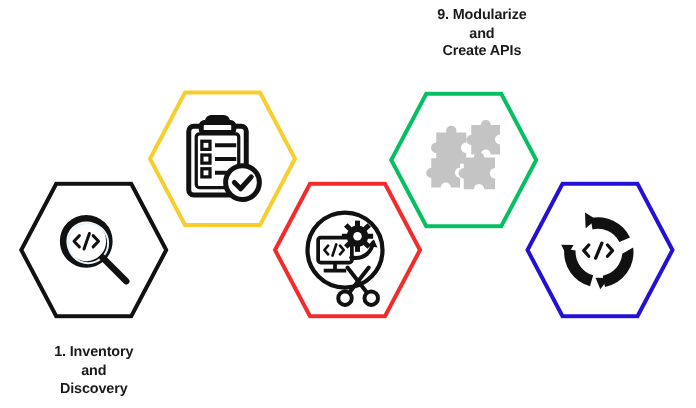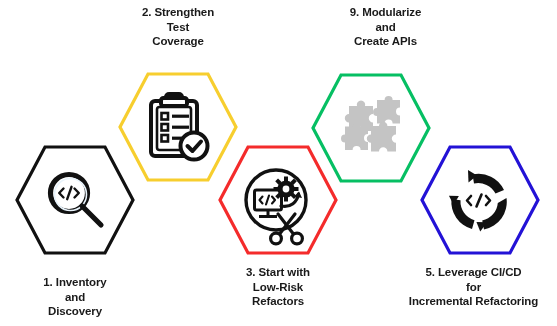--- a/index.html
+++ b/index.html
@@ -114,23 +114,20 @@
       <rect x="19.5" y="36" width="6.5" height="6.5" fill="none" stroke="#111111" stroke-width="2.6"></rect>
       <rect x="19.5" y="47" width="6.5" height="6.5" fill="none" stroke="#111111" stroke-width="2.6"></rect>
       <rect x="30" y="26.6" width="17" height="3.2" fill="#111111"></rect>
       <rect x="30" y="37.6" width="17" height="3.2" fill="#111111"></rect>
       <rect x="30" y="48.6" width="12" height="3.2" fill="#111111"></rect>
 
       <circle cx="52" cy="58" r="13.5" fill="#ffffff" stroke="#111111" stroke-width="4"></circle>
       <path d="M45.5 58 L50.5 63 L59 53.5" fill="none" stroke="#111111" stroke-width="4" stroke-linecap="round" stroke-linejoin="round"></path>
     </svg>
   </div>
-  <div class="caption" id="cap-2">2. Strengthen
-Test
-Coverage</div>
 
   <div class="hexwrap" id="hex-3">
     <svg viewBox="0 0 120 110" aria-hidden="true">
       <polygon points="30,2 90,2 118,55 90,108 30,108 2,55" fill="none" stroke="#F42B2B" stroke-width="3.2" stroke-linejoin="miter"></polygon>
     </svg>
   </div>
   <div class="iconbox" id="icon-3">
     <svg viewBox="0 0 74 80" width="74" height="80">
       <circle cx="35" cy="34" r="30" fill="#ffffff" stroke="#111111" stroke-width="3.4"></circle>
 
@@ -161,23 +158,20 @@
 
       <path d="M40 40 C50 42 56 36 57.5 28" fill="none" stroke="#111111" stroke-width="3.2" stroke-linecap="round"></path>
       <path d="M53 30.5 L58 25.5 L61 32" fill="#111111"></path>
 
       <line x1="37" y1="48" x2="54" y2="70" stroke="#111111" stroke-width="3.2" stroke-linecap="round"></line>
       <line x1="54" y1="48" x2="37" y2="70" stroke="#111111" stroke-width="3.2" stroke-linecap="round"></line>
       <circle cx="35" cy="72.5" r="5.4" fill="#ffffff" stroke="#111111" stroke-width="3.2"></circle>
       <circle cx="56" cy="72.5" r="5.4" fill="#ffffff" stroke="#111111" stroke-width="3.2"></circle>
     </svg>
   </div>
-  <div class="caption" id="cap-3">3. Start with
-Low-Risk
-Refactors</div>
 
   <div class="hexwrap" id="hex-4">
     <svg viewBox="0 0 120 110" aria-hidden="true">
       <polygon points="30,2 90,2 118,55 90,108 30,108 2,55" fill="none" stroke="#06BF63" stroke-width="3.2" stroke-linejoin="miter"></polygon>
     </svg>
   </div>
   <div class="iconbox" id="icon-4">
     <svg viewBox="0 0 68 70" width="68" height="70">
       <g fill="#c4c4c4">
 
@@ -218,17 +212,14 @@
         <path d="M6 28.5 L15.5 31.5 L8 38.5 z" transform="rotate(-16 10 33)"></path>
       </g>
 
       <g stroke="#111111" stroke-width="2.6" fill="none" stroke-linecap="round" stroke-linejoin="round">
         <path d="M27 30 L23 34.5 L27 39"></path>
         <line x1="37.5" y1="28.5" x2="32.5" y2="40.5"></line>
         <path d="M42 30 L46 34.5 L42 39"></path>
       </g>
     </svg>
   </div>
-  <div class="caption" id="cap-5">5. Leverage CI/CD
-for
-Incremental Refactoring</div>
 
 </div>
 
 </body></html>

